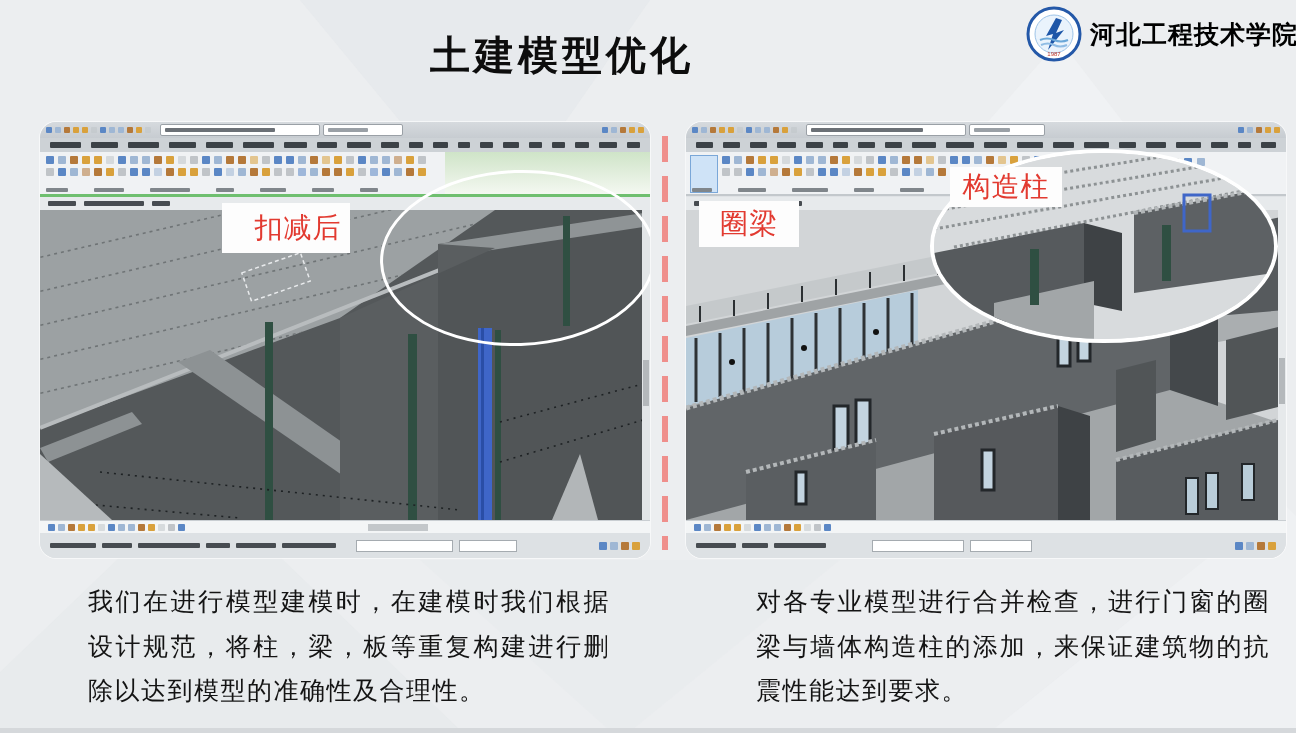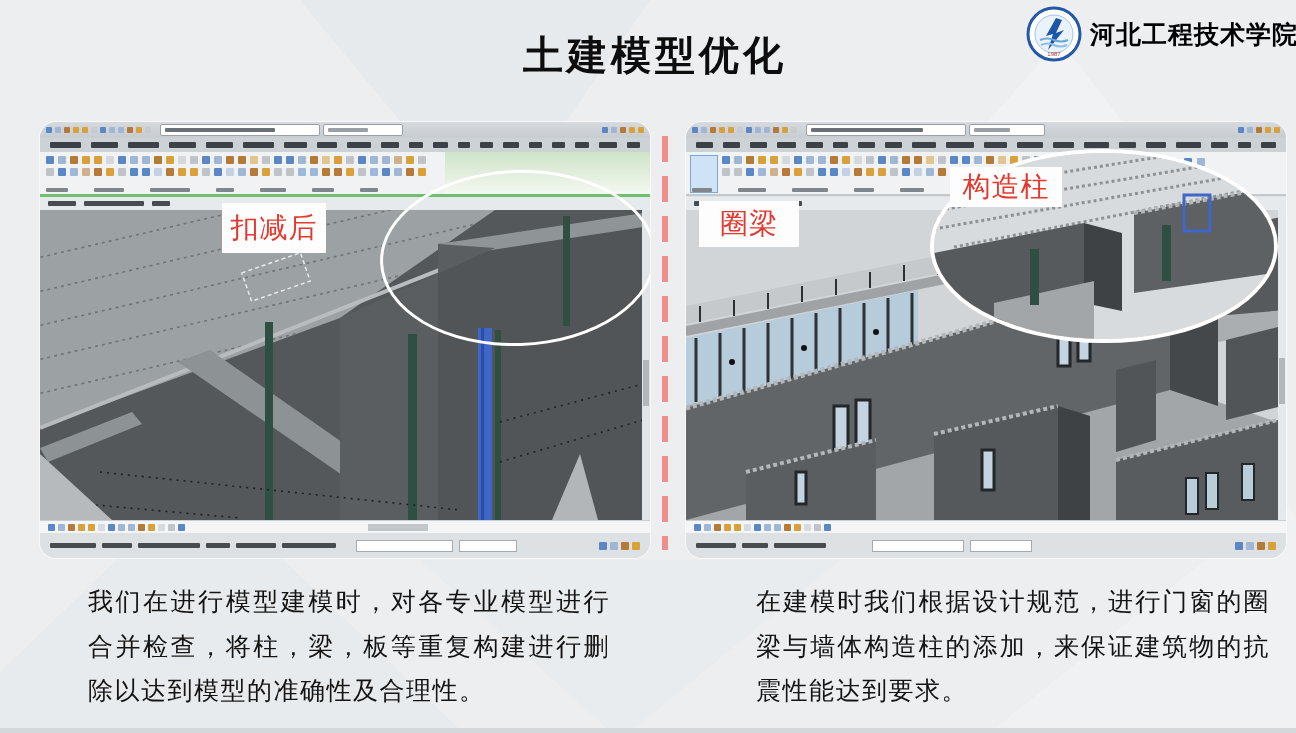--- a/index.html
+++ b/index.html
@@ -7,21 +7,21 @@
          font-family:"Liberation Sans",sans-serif;}
   
   .tri{position:absolute;opacity:.5;}
   
   .banner{position:absolute;left:10px;top:7px;width:258px;height:43px;background:#7ff1dc;
           clip-path:polygon(0 0,232px 0,258px 50%,232px 100%,0 100%);
           display:flex;align-items:center;padding-left:20px;box-sizing:border-box;}
   .banner span{font-size:29px;font-weight:bold;color:#1a527f;letter-spacing:2px;
                font-family:"Liberation Sans",sans-serif;}
   
-  .slide-title{position:absolute;left:430px;top:28px;width:450px;text-align:center;
+  .slide-title{position:absolute;left:430px;top:28px;width:450px;text-align:left;
                font-family:"DejaVu Serif",serif;font-weight:bold;font-size:40px;color:#0d0d0d;
                letter-spacing:4px;}
   
   .logo-wrap{position:absolute;left:1026px;top:6px;display:flex;align-items:center;}
   .college-name{font-family:"DejaVu Serif",serif;font-weight:bold;font-size:25px;color:#000;
                 margin-left:8px;letter-spacing:1px;white-space:nowrap;}
   
   .shot{position:absolute;top:122px;height:436px;border-radius:16px;overflow:hidden;
         background:#dfe2e5;box-shadow:0 0 0 1px rgba(255,255,255,.6);}
   .shot-left{left:40px;width:610px;}
@@ -320,21 +320,21 @@
       <span class="statusfield" style="width:56px;"></span>
       <span style="display:flex;gap:3px;margin-left:auto;">
           <span class="mini-icon" style="background: rgb(91, 135, 197);"></span>
           <span class="mini-icon" style="background: rgb(159, 183, 212);"></span>
           <span class="mini-icon" style="background: rgb(181, 121, 58);"></span>
           <span class="mini-icon" style="background: rgb(217, 161, 60);"></span>
         </span>
     </div>
 
     <div class="ellipse" style="left:340px;top:48px;width:270px;height:170px;transform:rotate(-2deg);"></div>
-    <div class="red-label" style="left:182px;top:81px;width:104px;height:50px;">
+    <div class="red-label" style="left:182px;top:81px;width:104px;height:50px;padding-left:24px;">
       <span>扣减后</span>
     </div>
   </div>
 
   <div class="shot shot-right">
     <div class="titlebar">
       <span style="display:flex;gap:3px;">
           <span class="mini-icon" style="background: rgb(91, 135, 197);"></span>
           <span class="mini-icon" style="background: rgb(159, 183, 212);"></span>
           <span class="mini-icon" style="background: rgb(181, 121, 58);"></span>
@@ -605,16 +605,16 @@
     <div class="red-label" style="left:264px;top:45px;width:112px;height:40px;">
       <span>构造柱</span>
     </div>
     <div class="red-label" style="left:13px;top:79px;width:100px;height:46px;">
       <span>圈梁</span>
     </div>
   </div>
 
   <div class="divider"></div>
 
-  <div class="caption caption-left">我们在进行模型建模时，对各专业模型进行合并检查，将柱，梁，板等重复构建进行删除以达到模型的准确性及合理性。</div>
-  <div class="caption caption-right">在建模时我们根据设计规范，进行门窗的圈梁与墙体构造柱的添加，来保证建筑物的抗震性能达到要求。</div>
+  <div class="caption caption-left">我们在进行模型建模时，在建模时我们根据设计规范，将柱，梁，板等重复构建进行删除以达到模型的准确性及合理性。</div>
+  <div class="caption caption-right">对各专业模型进行合并检查，进行门窗的圈梁与墙体构造柱的添加，来保证建筑物的抗震性能达到要求。</div>
 
 </div>
 
 </body></html>

